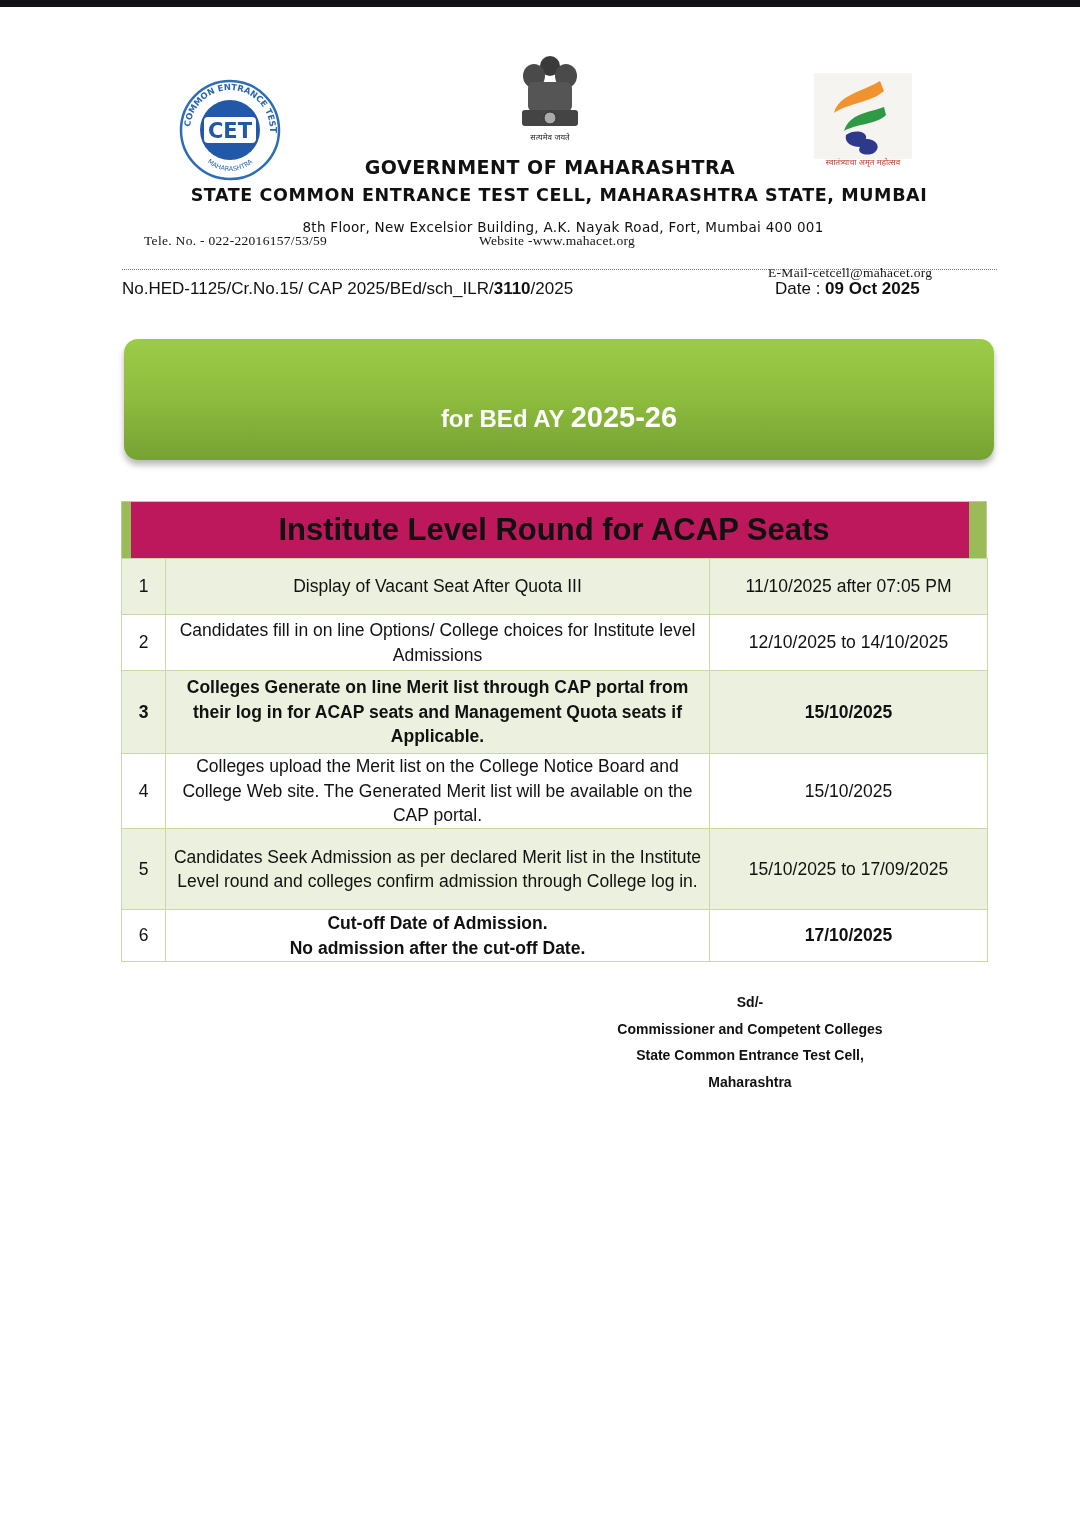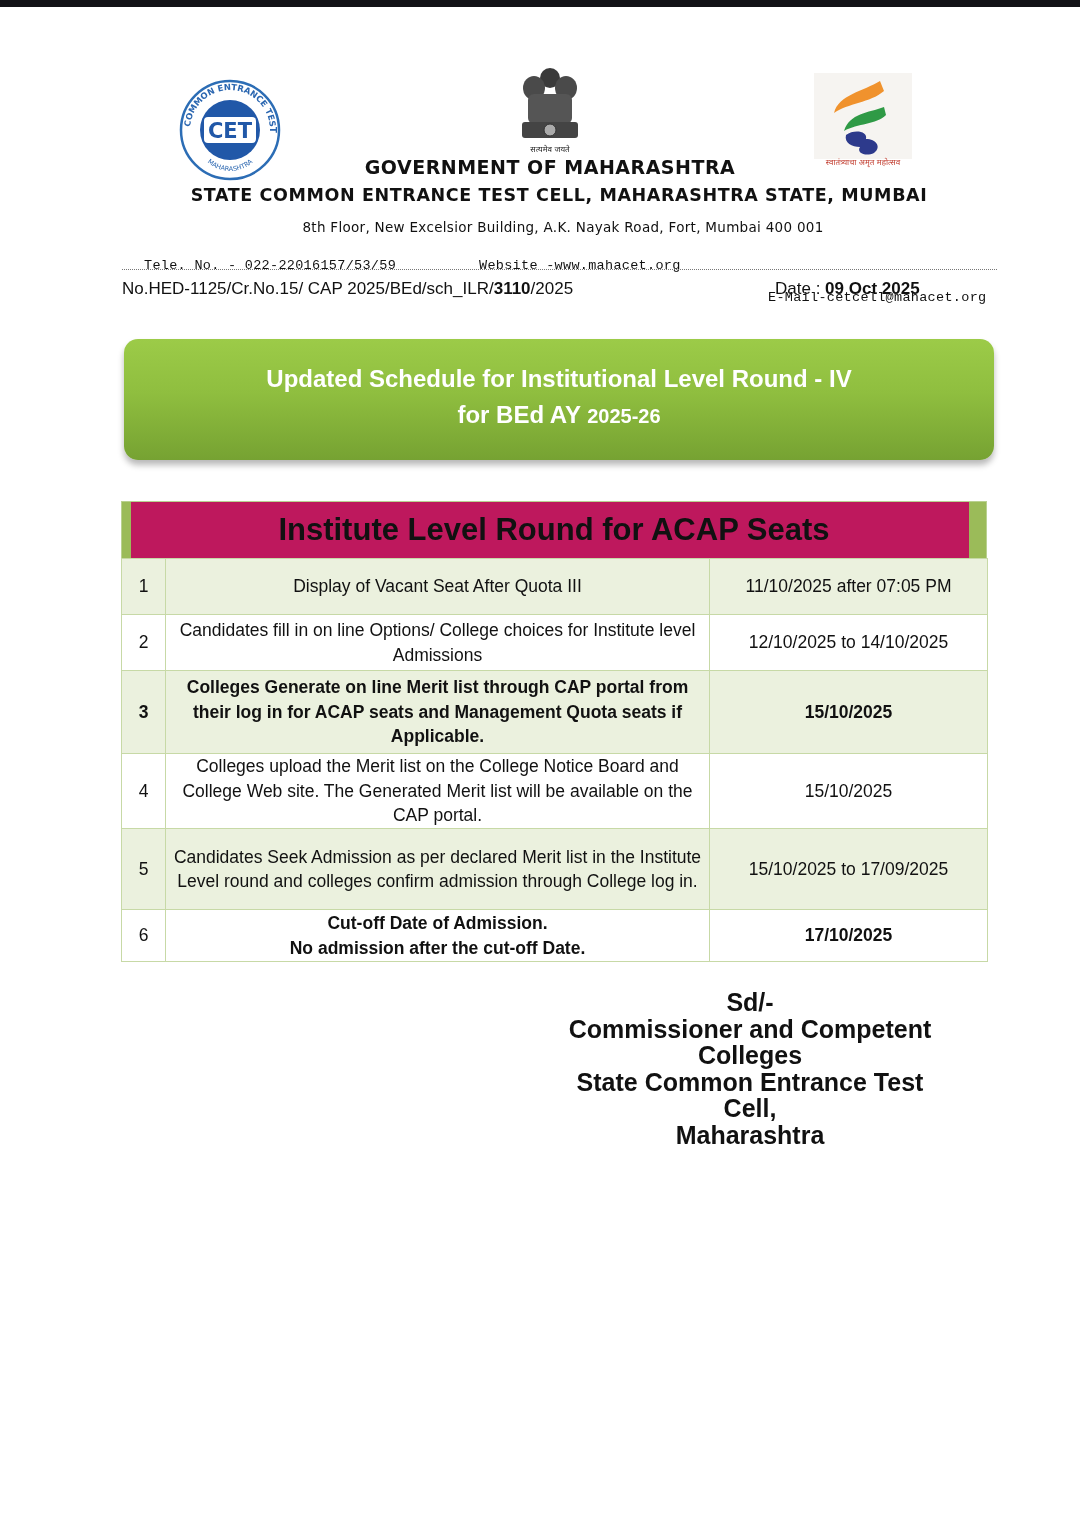--- a/index.html
+++ b/index.html
@@ -5,56 +5,56 @@
     html, body { margin: 0; padding: 0; }
     body {
       width: 1080px; height: 1524px; background: #ffffff; position: relative;
       font-family: "Liberation Sans", "DejaVu Sans", sans-serif; color: #111;
       overflow: hidden;
     }
     .topbar { position: absolute; left: 0; top: 0; width: 1080px; height: 7px; background: #121216; }
 
     
     .cet-logo { position: absolute; left: 176px; top: 79px; width: 108px; height: 102px; }
-    .emblem { position: absolute; left: 512px; top: 64px; width: 76px; height: 92px; }
+    .emblem { position: absolute; left: 512px; top: 52px; width: 76px; height: 92px; }
     .amrit-logo { position: absolute; left: 814px; top: 73px; width: 98px; height: 86px; background: #f6f4f1; }
 
     .gov-title {
       position: absolute; left: 0; width: 1100px; top: 156px; text-align: center;
       font-family: "DejaVu Sans", sans-serif; font-weight: bold; font-size: 19px; letter-spacing: 0.5px;
     }
     .cell-title {
       position: absolute; left: 0; width: 1118px; top: 185px; text-align: center;
       font-family: "DejaVu Sans", sans-serif; font-weight: bold; font-size: 17.5px; letter-spacing: 0.6px;
     }
     .address {
       position: absolute; left: 0; width: 1126px; top: 219px; text-align: center;
       font-family: "DejaVu Sans", sans-serif; font-size: 13.5px; letter-spacing: 0.3px;
     }
-    .contact-row { position: absolute; top: 258px; font-family: Liberation Mono, monospace; font-size: 13.5px; letter-spacing: 0.3px; }
+    .contact-row { position: absolute; top: 233px; font-family: Liberation Serif, serif; font-size: 13.5px; letter-spacing: 0.3px; }
     .tele { left: 144px; }
     .website { left: 479px; }
     .email { left: 768px; margin-top: 32px; }
     .dotted-rule { position: absolute; left: 122px; top: 269px; width: 875px; border-top: 1px dotted #777; }
     .ref-no { position: absolute; left: 122px; top: 279px; font-size: 17px; }
     .ref-no b { font-weight: bold; }
     .date-line { position: absolute; left: 775px; top: 279px; font-size: 17px; }
     .date-line b { font-weight: bold; }
 
     
     .banner {
       position: absolute; left: 124px; top: 339px; width: 870px; height: 121px;
       border-radius: 14px;
       background: linear-gradient(to bottom, #9ccb48 0%, #8fbe3f 45%, #76a232 100%);
       box-shadow: 0 5px 6px rgba(0,0,0,0.28);
       color: #fff; text-align: center;
     }
     .banner-line1 { position: absolute; left: 0; right: 0; top: 26px; font-size: 24px; font-weight: bold; }
     .banner-line2 { position: absolute; left: 0; right: 0; top: 62px; font-size: 24px; font-weight: bold; }
-    .banner-line2 .year { font-size: 20px; margin-top: 48px; }
+    .banner-line2 .year { font-size: 29px; margin-top: 48px; }
 
     
     .sched-table { position: absolute; left: 121px; top: 501px; width: 866px; }
     .sched-header {
       position: relative; height: 56px; border: 1px solid #b9d190; border-bottom: none;
       background: #be185d;
     }
     .sched-header::before { content: ""; position: absolute; left: 0; top: 0; bottom: 0; width: 9px; background: #9bbb59; }
     .sched-header::after { content: ""; position: absolute; right: 0; top: 0; bottom: 0; width: 17px; background: #9bbb59; }
     .sched-header-title {
@@ -67,21 +67,21 @@
       font-size: 17.5px; line-height: 24.5px; padding: 0 6px;
     }
     tr.shade td { background: #ebf1de; }
     col.c-no { width: 44px; }
     col.c-act { width: 544px; }
     col.c-date { width: 278px; }
     tr.bold td { font-weight: bold; }
     td .b { font-weight: bold; }
 
     
-    .signature { position: absolute; left: 550px; width: 400px; top: 989px; text-align: center; font-weight: bold; font-size: 25px; line-height: 26.5px; }
+    .signature { position: absolute; left: 550px; width: 400px; top: 989px; text-align: center; font-weight: bold; font-size: 14px; line-height: 26.5px; }
   </style>
 </head>
 <body>
 
 <div class="topbar"></div>
 
 <div class="cet-logo">
   <svg width="108" height="102" viewBox="0 0 108 102">
     <defs>
       <path id="ringTop" d="M 14 51 A 40 40 0 0 1 94 51"></path>
@@ -126,21 +126,20 @@
 <div class="address">8th Floor, New Excelsior Building, A.K. Nayak Road, Fort, Mumbai 400 001</div>
 <div class="contact-row tele">Tele. No. - 022-22016157/53/59</div>
 <div class="contact-row website">Website -www.mahacet.org</div>
 <div class="contact-row email">E-Mail-cetcell@mahacet.org</div>
 <div class="dotted-rule"></div>
 
 <div class="ref-no"><span>No.HED-1125/Cr.No.15/ CAP 2025/BEd/sch_ILR/</span><b>3110</b><span>/2025</span></div>
 <div class="date-line"><span>Date : </span><b>09 Oct 2025</b></div>
 
 <div class="banner">
-  <div class="banner-line1">Updated Schedule for Institutional Level Round - IV</div>
   <div class="banner-line2"><span>for BEd AY </span><span class="year">2025-26</span></div>
 </div>
 
 <div class="sched-table">
   <div class="sched-header">
     <div class="sched-header-title">Institute Level Round for ACAP Seats</div>
   </div>
   <table>
     <colgroup>
         <col class="c-no">

